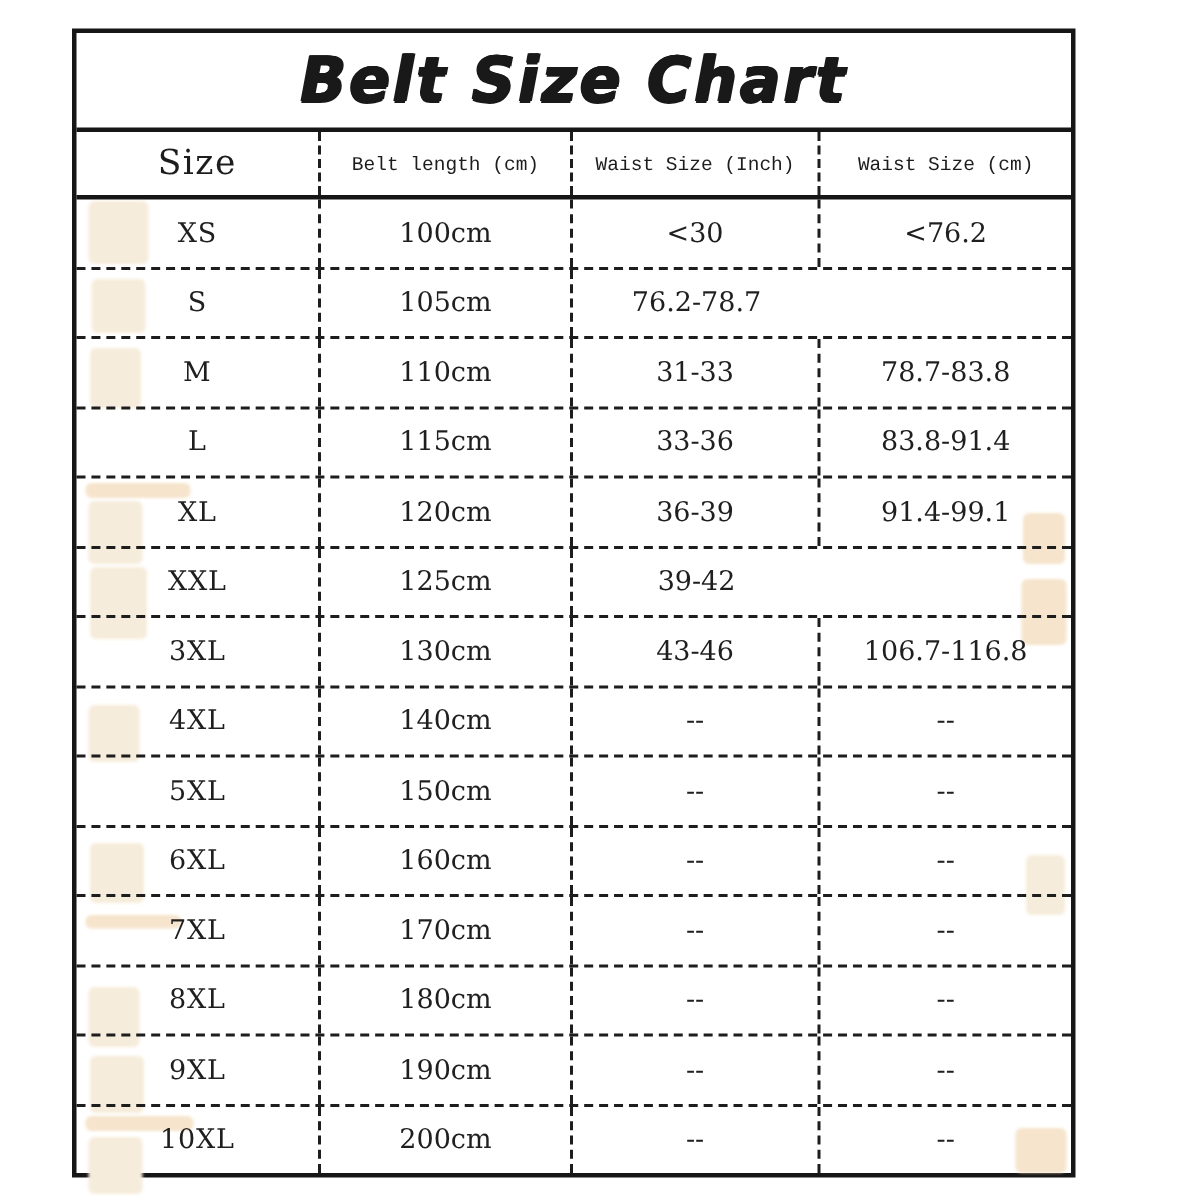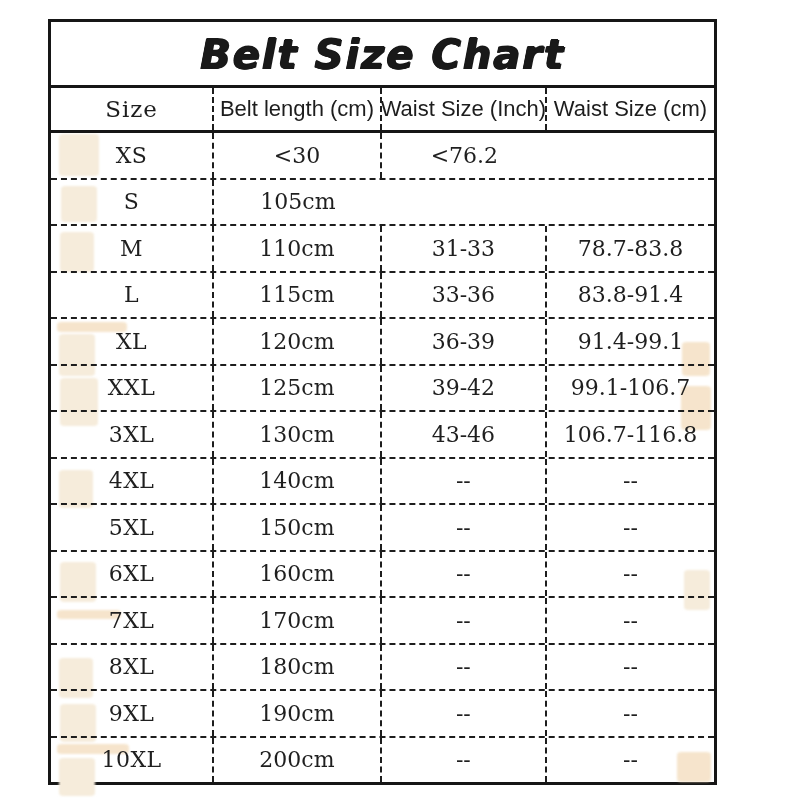--- a/index.html
+++ b/index.html
@@ -63,42 +63,42 @@
     color: #1d1d1d;
     box-sizing: border-box;
     white-space: nowrap;
   }
   .cell:last-child { border-right: none; }
 
   .header-row {
     height: 42px;
     border-bottom: 3px solid #161616;
   }
-  .header-row .cell { font-size: 22px; font-family: Liberation Sans, sans-serif; }
+  .header-row .cell { font-size: 13px; font-family: Liberation Mono, monospace; }
   .header-row .cell.size-col {
     font-size: 23px;
     font-family: "DejaVu Serif", serif;
     letter-spacing: 1px;
   }
 
   .table-body {
     display: flex;
     flex-direction: column;
     height: 649px;
   }
   .trow {
     flex: 1 1 0;
     display: grid;
     grid-template-columns: 24.6% 25.3% 24.9% 25.2%;
     border-bottom: 2px dashed #1d1d1d;
     position: relative;
     z-index: 1;
   }
   .trow:last-child { border-bottom: none; text-align: right; }
-  .trow .cell { font-size: 22px; color: #1f1f1f; }
+  .trow .cell { font-size: 18px; color: #1f1f1f; }
   .trow .cell.c0 { letter-spacing: 0.5px; }
 </style>
 </head>
 <body>
 
 <div class="chart-frame">
 
   <div class="wm" style="left:8px;  top:112px; width:40px; height:42px;"></div>
   <div class="wm" style="left:10px; top:164px; width:36px; height:36px;"></div>
   <div class="wm" style="left:9px;  top:210px; width:34px; height:40px;"></div>
@@ -124,26 +124,28 @@
   <div class="grid-row header-row">
     <div class="cell size-col">Size</div>
     <div class="cell">Belt length (cm)</div>
     <div class="cell">Waist Size (Inch)</div>
     <div class="cell">Waist Size (cm)</div>
   </div>
 
   <div class="table-body">
       <div class="trow">
         <div class="cell c0">XS</div>
+        <div class="cell c1">100cm</div>
         <div class="cell c2">&lt;30</div>
         <div class="cell c3">&lt;76.2</div>
       </div>
       <div class="trow">
         <div class="cell c0">S</div>
         <div class="cell c1">105cm</div>
+        <div class="cell c3">76.2-78.7</div>
       </div>
       <div class="trow">
         <div class="cell c0">M</div>
         <div class="cell c1">110cm</div>
         <div class="cell c2">31-33</div>
         <div class="cell c3">78.7-83.8</div>
       </div>
       <div class="trow">
         <div class="cell c0">L</div>
         <div class="cell c1">115cm</div>
@@ -153,21 +155,20 @@
       <div class="trow">
         <div class="cell c0">XL</div>
         <div class="cell c1">120cm</div>
         <div class="cell c2">36-39</div>
         <div class="cell c3">91.4-99.1</div>
       </div>
       <div class="trow">
         <div class="cell c0">XXL</div>
         <div class="cell c1">125cm</div>
         <div class="cell c2">39-42</div>
-        <div class="cell c3">99.1-106.7</div>
       </div>
       <div class="trow">
         <div class="cell c0">3XL</div>
         <div class="cell c1">130cm</div>
         <div class="cell c2">43-46</div>
         <div class="cell c3">106.7-116.8</div>
       </div>
       <div class="trow">
         <div class="cell c0">4XL</div>
         <div class="cell c1">140cm</div>

